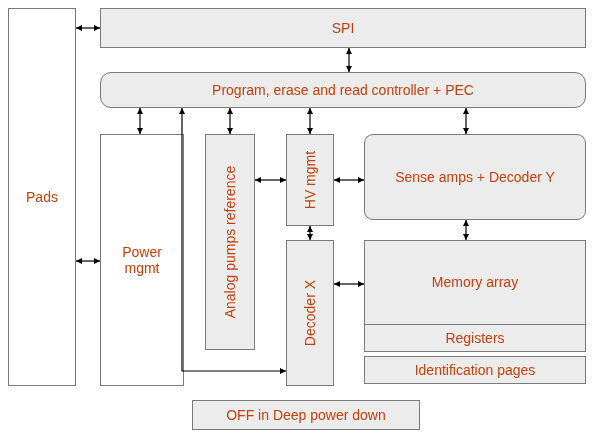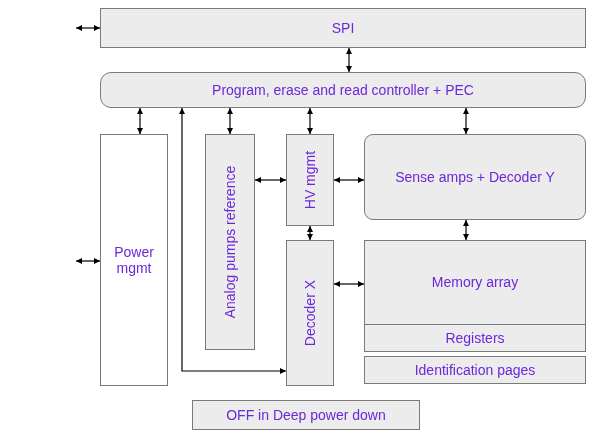--- a/index.html
+++ b/index.html
@@ -14,21 +14,21 @@
   }
   .block {
     position: absolute;
     border: 1px solid #7a7a7a;
     background: #ececec;
     display: flex;
     align-items: center;
     justify-content: center;
     text-align: center;
     font-size: 14px;
-    color: #6d28d9;
+    color: #c2410c;
     line-height: 1.15;
     padding: 2px;
   }
   .block.white { background: #ffffff; }
   .block.vert span {
     transform: rotate(-90deg);
     white-space: nowrap;
   }
   svg.arrows {
     position: absolute;
@@ -42,30 +42,33 @@
     fill: none;
     marker-start: url(#ah);
     marker-end: url(#ah);
   }
 </style>
 </head>
 <body>
 
 <div class="canvas">
 
+  <div class="block white" style="left:8px; top:8px; width:68px; height:378px;">
+    <span>Pads</span>
+  </div>
 
   <div class="block" style="left:100px; top:8px; width:486px; height:40px;">
     <span>SPI</span>
   </div>
 
   <div class="block" style="left:100px; top:72px; width:486px; height:36px;border-radius:11px;">
     <span>Program, erase and read controller + PEC</span>
   </div>
 
-  <div class="block white" style="left:100px; top:134px; width:68px; height:252px;">
+  <div class="block white" style="left:100px; top:134px; width:84px; height:252px;">
     <span>Power mgmt</span>
   </div>
 
   <div class="block vert" style="left:205px; top:134px; width:50px; height:216px;">
     <span>Analog pumps reference</span>
   </div>
 
   <div class="block vert" style="left:286px; top:134px; width:48px; height:92px;">
     <span>HV mgmt</span>
   </div>

